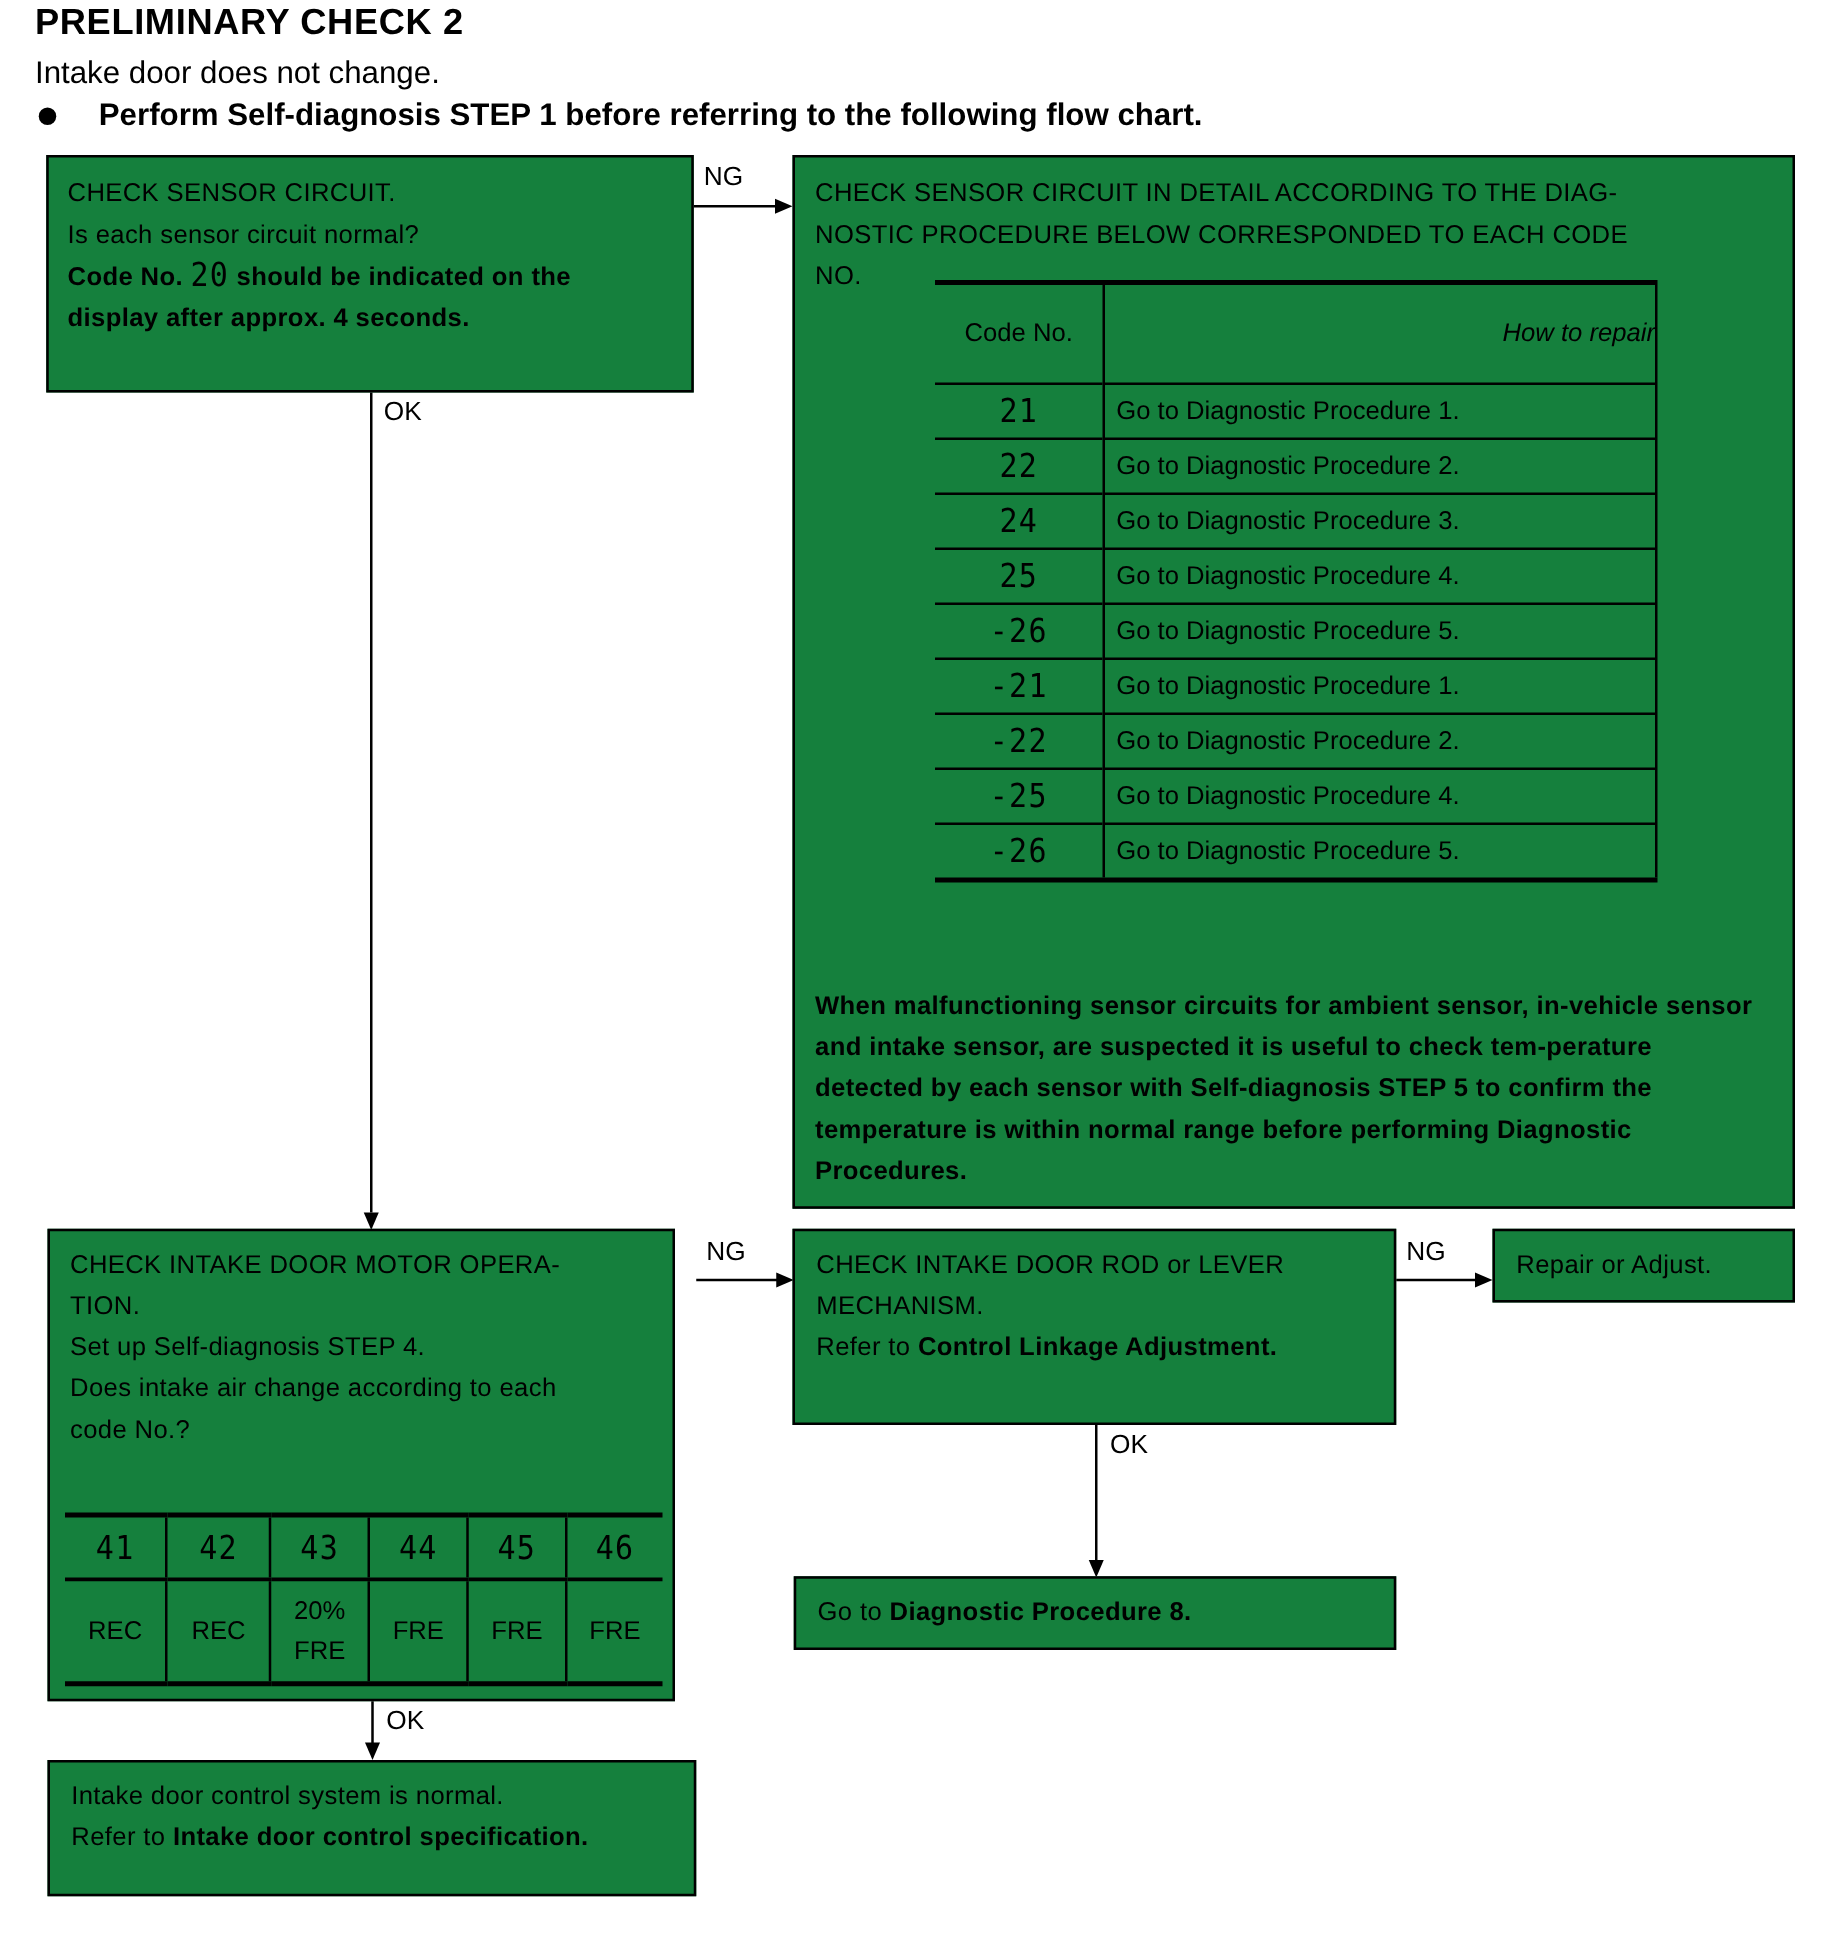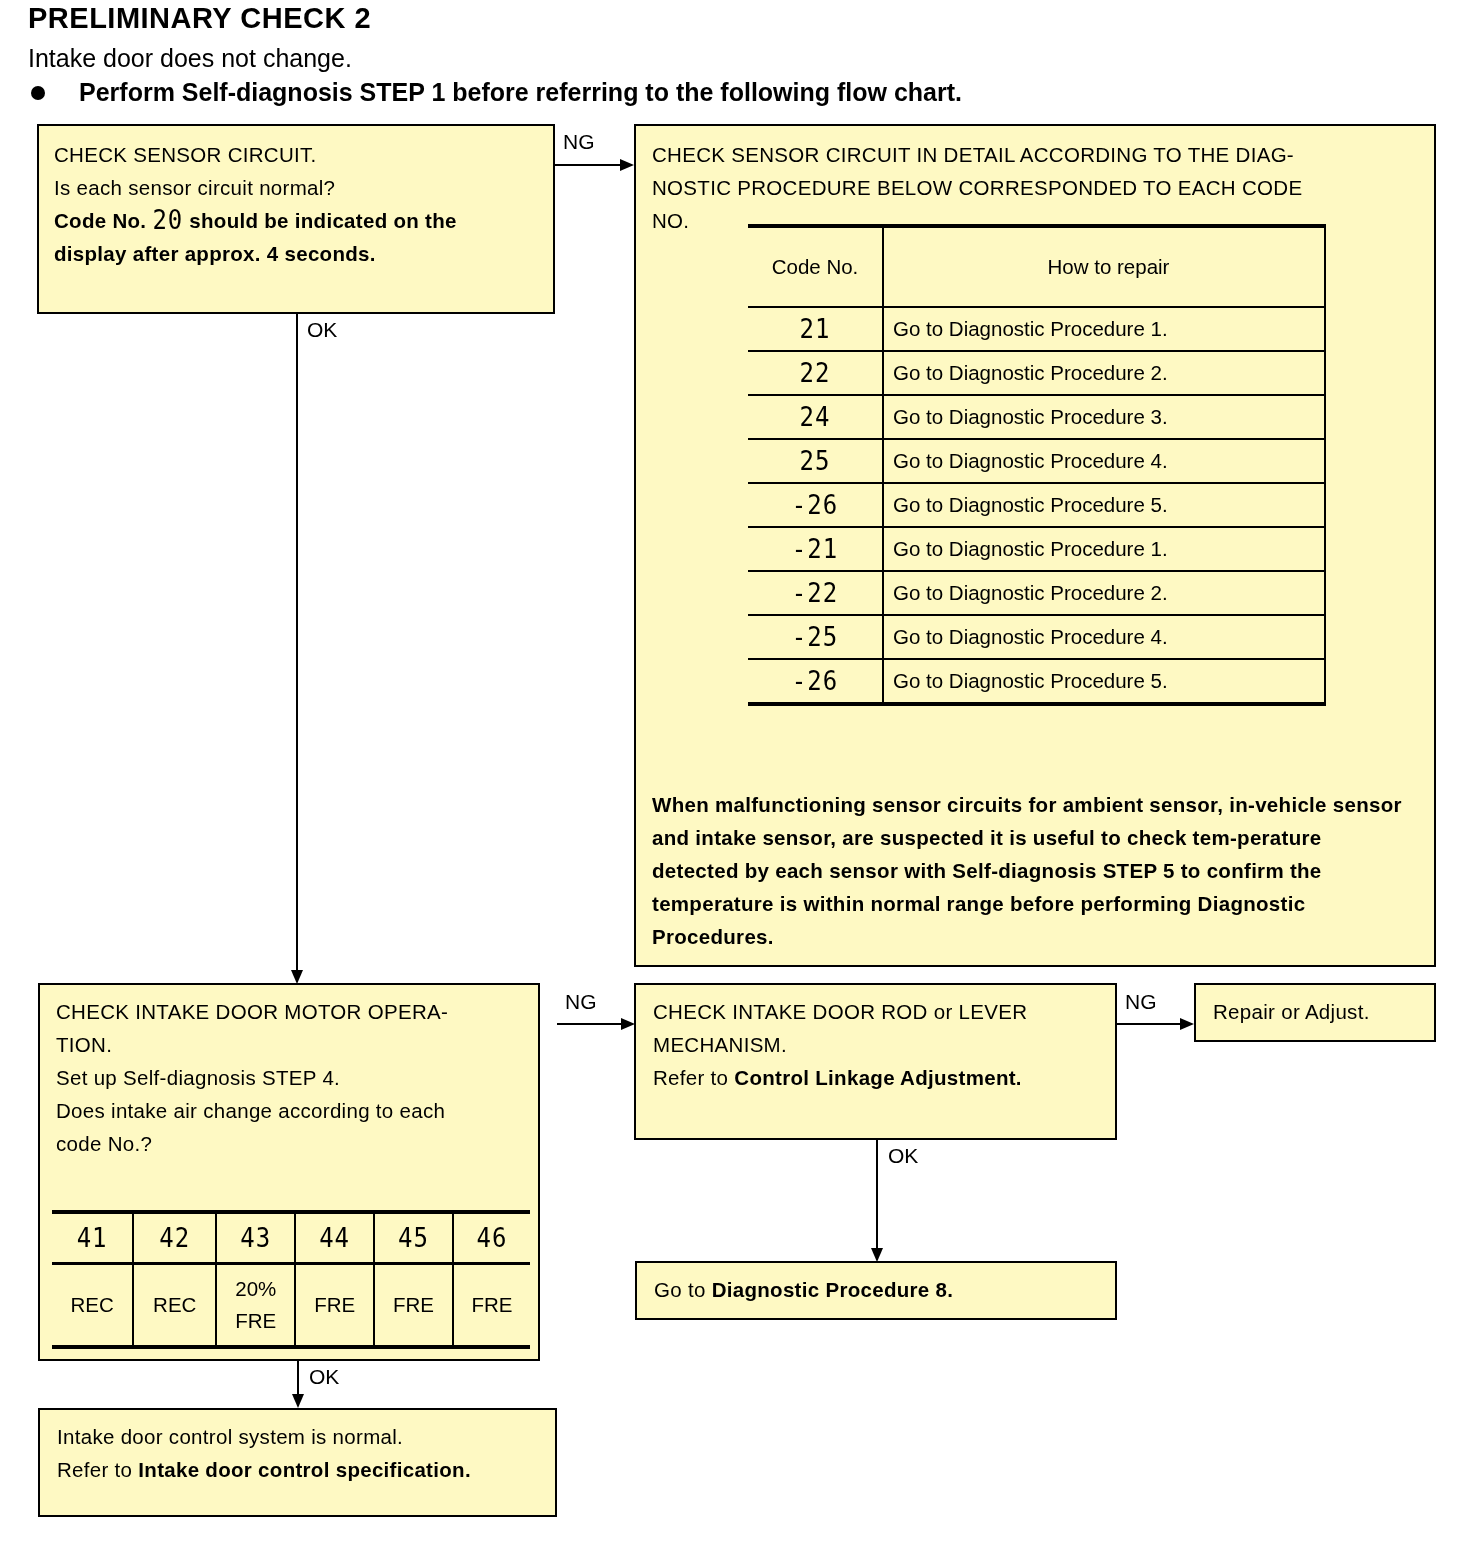--- a/index.html
+++ b/index.html
@@ -5,36 +5,36 @@
   html, body { margin: 0; padding: 0; background: #ffffff; }
   body {
     width: 1472px; height: 1568px; position: relative; overflow: hidden;
     font-family: "Liberation Sans", "DejaVu Sans", sans-serif; color: #000;
   }
   .abs { position: absolute; }
   .title { left: 28px; top: 2px; font-size: 29px; font-weight: bold; letter-spacing: 0.5px; }
   .subtitle { left: 28px; top: 44px; font-size: 25px; font-weight: normal; }
   .bullet-line { left: 28px; top: 78px; font-size: 25px; font-weight: bold; display: flex; align-items: center; }
   .bullet-dot { display: inline-block; width: 14px; height: 14px; border-radius: 50%; background: #000; margin-right: 34px; margin-left: 3px; }
-  .box { position: absolute; border: 2px solid #000; box-sizing: border-box; background: #fef9c3; }
+  .box { position: absolute; border: 2px solid #000; box-sizing: border-box; background: #15803d; }
   .box-text { font-size: 20.5px; line-height: 33px; letter-spacing: 0.3px; }
   .b { font-weight: bold; }
   .lbl { position: absolute; font-size: 21px; }
   .hline { position: absolute; height: 2px; background: #000; }
   .vline { position: absolute; width: 2px; background: #000; }
   .arrow-r { position: absolute; width: 0; height: 0; border-top: 6px solid transparent; border-bottom: 6px solid transparent; border-left: 14px solid #000; }
   .arrow-d { position: absolute; width: 0; height: 0; border-left: 6px solid transparent; border-right: 6px solid transparent; border-top: 14px solid #000; }
 
   
   .code-table { position: absolute; left: 748px; top: 224px; width: 578px; border-collapse: collapse; }
   .code-table th, .code-table td { border-top: 2px solid #000; font-size: 20.5px; height: 42px; padding: 0; }
   .code-table th { font-weight: normal; height: 78px; border-top: 4px solid #000; }
   .code-table .c1 { width: 134px; text-align: center; border-right: 2px solid #000; }
   .code-table .c2 { text-align: left; padding-left: 9px; border-right: 2px solid #000; }
-  .code-table th.c2 { text-align: center; }
+  .code-table th.c2 { text-align: right; font-style: italic; }
   .code-table tr.last td { border-bottom: 4px solid #000; }
   .seg { font-family: "DejaVu Sans Mono", monospace; font-size: 24px; letter-spacing: 1px; transform: scaleY(1.1); display: inline-block; }
 
   
   .mode-table { position: absolute; left: 52px; top: 1210px; width: 478px; border-collapse: collapse; }
   .mode-table td { text-align: center; font-size: 20.5px; border-right: 2px solid #000; padding: 0; }
   .mode-table td:last-child { border-right: none; }
   .mode-table tr.codes td { height: 48px; border-top: 4px solid #000; border-bottom: 3px solid #000; }
   .mode-table tr.modes td { height: 80px; border-bottom: 4px solid #000; line-height: 32px; }
 </style>

